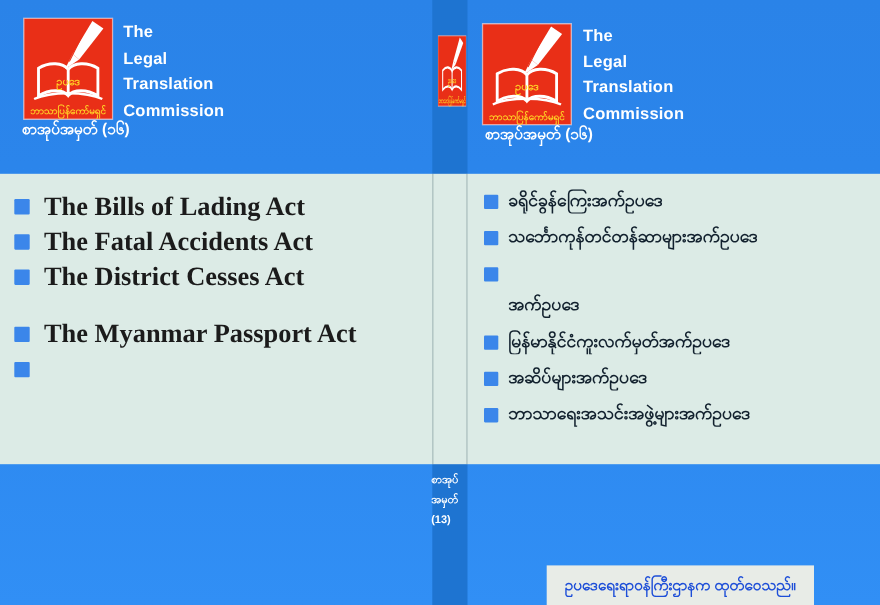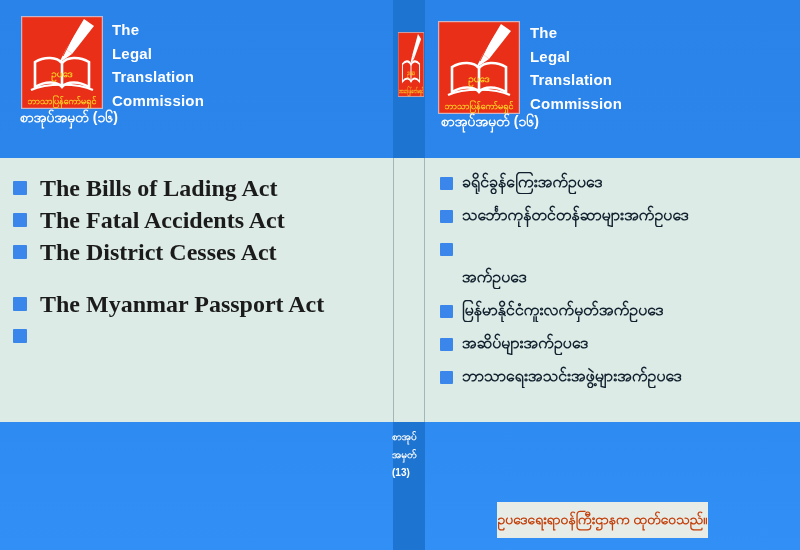--- a/index.html
+++ b/index.html
@@ -46,23 +46,23 @@
     width:352px;font-size:16px;font-weight:bold;color:#12212e;}
   .acts-my li{display:flex;align-items:center;height:22px;margin-bottom:11px;white-space:nowrap;overflow:hidden;}
   .acts-my li.continuation{margin-top:-4px;text-align:right;}
   .acts-my .bullet{width:13px;height:13px;flex:0 0 13px;margin-right:9px;}
 
   
   .spine-label{position:absolute;left:392px;top:428px;width:34px;text-align:left;
     color:#fff;font-size:10px;font-weight:bold;line-height:18px;}
 
   
-  .publisher{position:absolute;left:497px;top:502px;width:211px;height:36px;background:#e8ece7;
+  .publisher{position:absolute;left:497px;top:514px;width:243px;height:36px;background:#e8ece7;
     display:flex;align-items:center;justify-content:center;
-    font-size:14px;font-weight:bold;color:#c2410c;white-space:nowrap;overflow:hidden;}
+    font-size:14px;font-weight:bold;color:#1d4ed8;white-space:nowrap;overflow:hidden;}
 </style>
 </head>
 <body>
 
 <div class="stage">
 
   <div class="spine-bg"></div>
   <div class="panel-band"></div>
   <div class="crease crease-l"></div>
   <div class="crease crease-r"></div>

